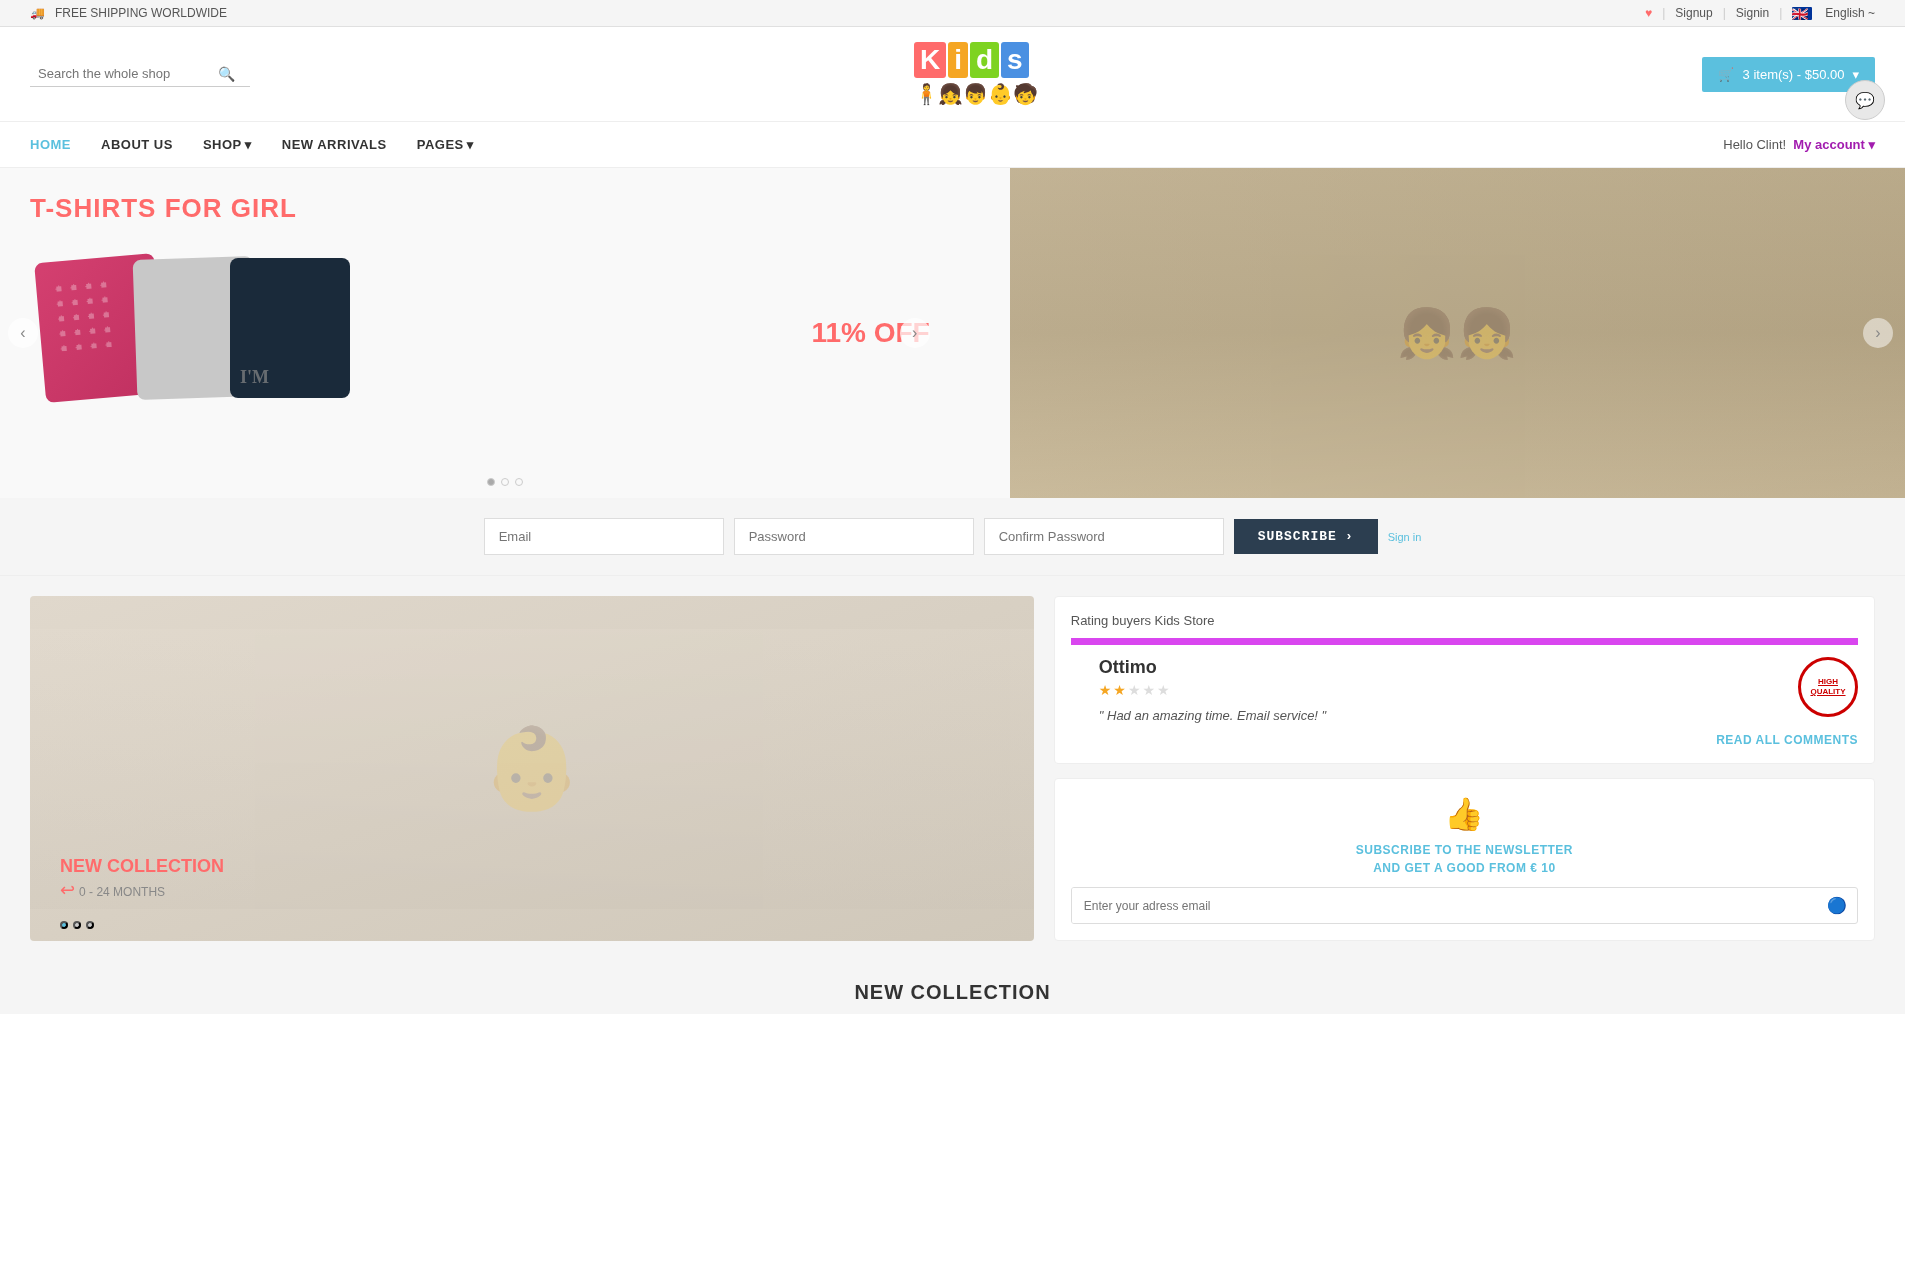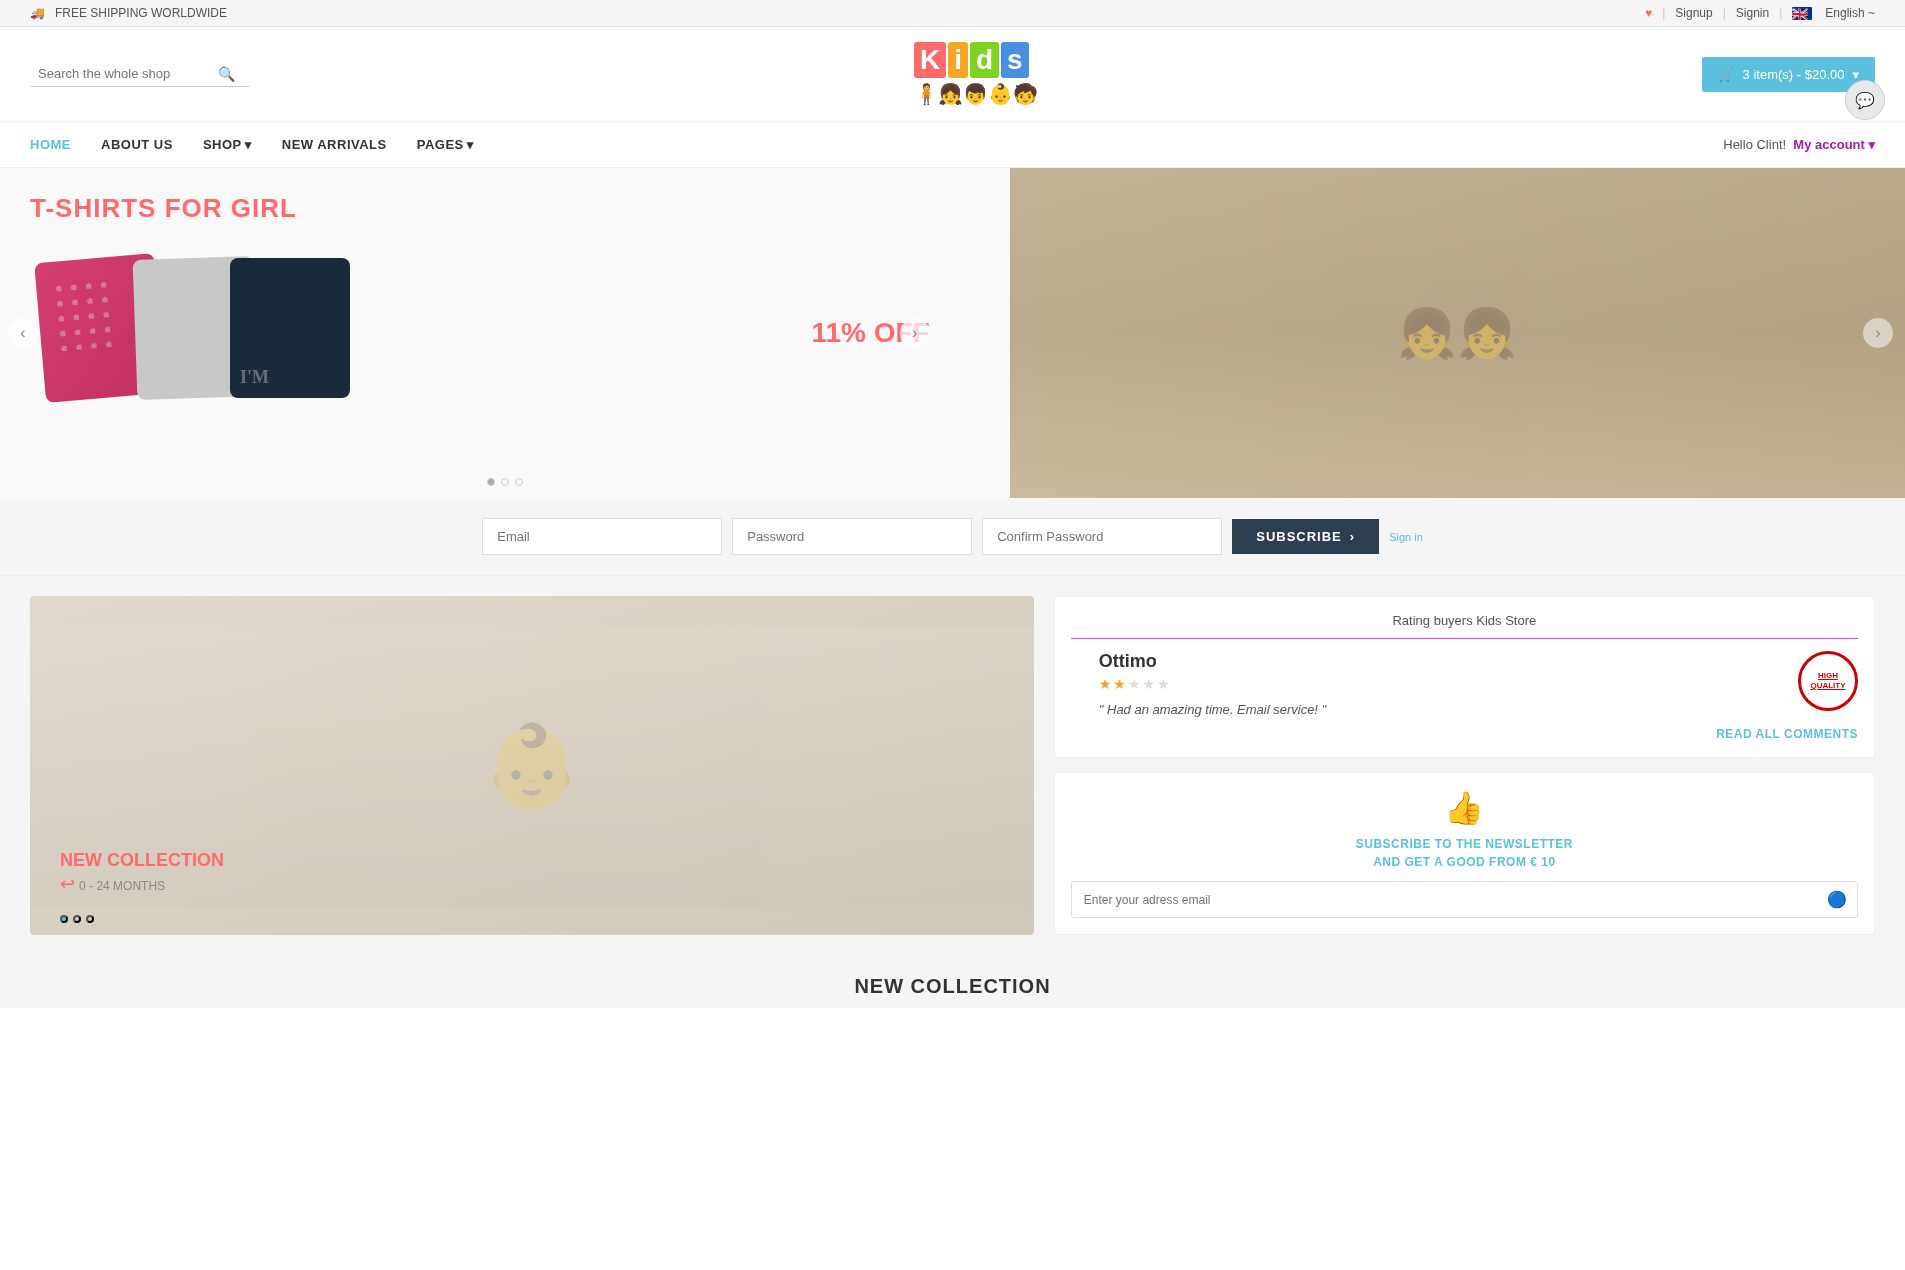--- a/index.html
+++ b/index.html
@@ -264,20 +264,21 @@
       color: #fff;
       border: none;
       padding: 10px 24px;
       cursor: pointer;
       font-size: 13px;
       font-weight: bold;
       letter-spacing: 1px;
       display: flex;
       align-items: center;
       gap: 8px;
+      font-family: Liberation Mono, monospace;
     }
     .signin-link { color: #5bc0de; text-decoration: none; font-size: 11px; }
 
     
     .main-content {
       display: flex;
       gap: 20px;
       padding: 20px 30px;
       background: #f5f5f5;
     }
@@ -342,26 +343,25 @@
     }
 
     
     .review-card {
       background: #fff;
       border: 1px solid #eee;
       border-radius: 4px;
       padding: 16px;
     }
     .review-header {
-      text-align: center;
       font-size: 13px;
       color: #555;
       margin-bottom: 12px;
       padding-bottom: 10px;
-      border-bottom: 1px solid #d946ef;
+      border-bottom: 7px solid #d946ef;
     }
     .review-body {
       display: flex;
       align-items: flex-start;
       justify-content: space-between;
     }
     .review-info { flex: 1; margin-left: 28px; }
     .reviewer-name { font-size: 18px; font-weight: bold; color: #333; }
     .stars { display: flex; gap: 2px; margin-top: 4px; }
     .star { color: #ddd; font-size: 14px; }
@@ -525,21 +525,21 @@
       <span class="logo-s">s</span>
     </div>
     <div class="logo-figures">
       🧍👧👦👶🧒
     </div>
   </div>
 
   <div class="cart-area">
     <button class="cart-btn">
       <span>🛒</span>
-      <span>3 item(s) - $20.00</span>
+      <span>3 item(s) - $50.00</span>
       <span>▾</span>
     </button>
   </div>
 </div>
 
 <div class="nav-bar">
   <div class="nav-left">
     <a href="#" class="nav-item active">HOME</a>
     <a href="#" class="nav-item">ABOUT US</a>
     <a href="#" class="nav-item">SHOP <span>▾</span></a>

